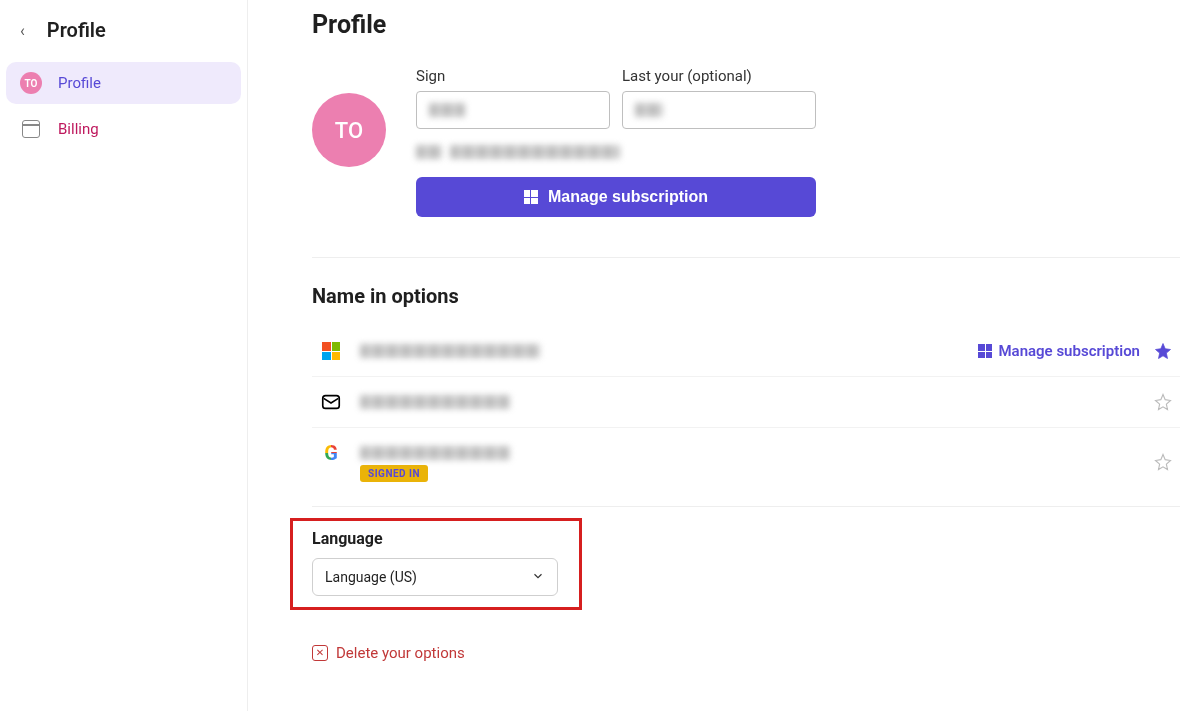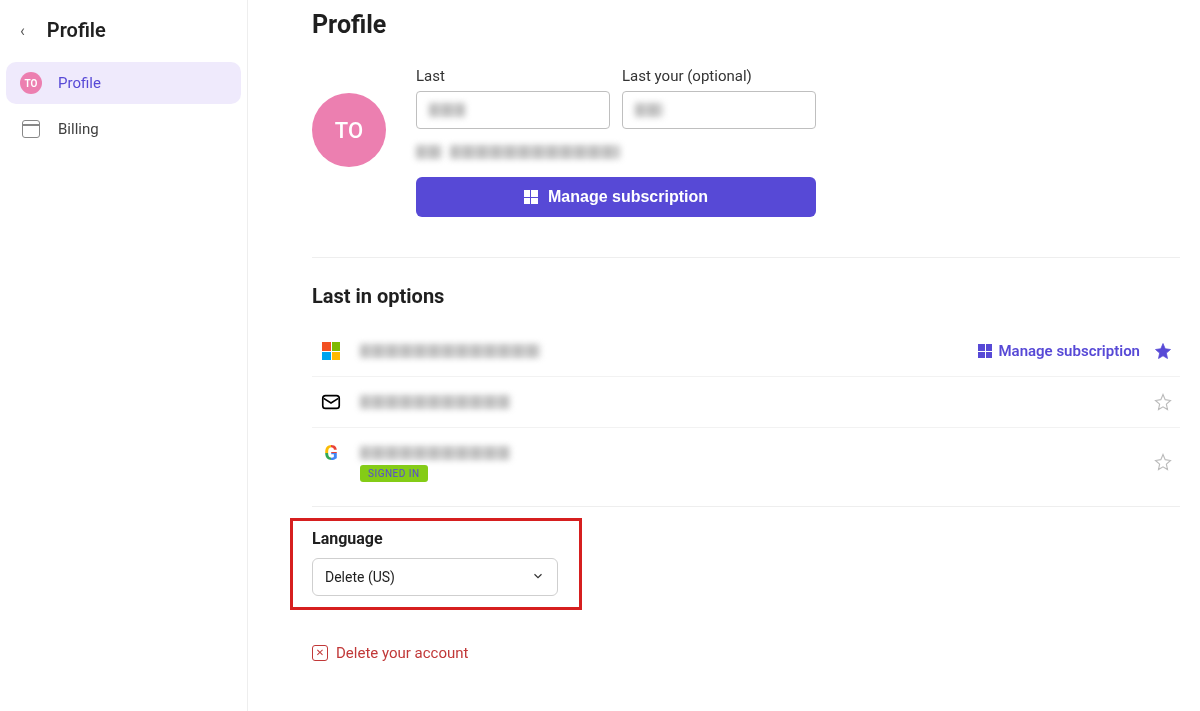--- a/index.html
+++ b/index.html
@@ -21,21 +21,21 @@
       align-items: center;
       gap: 16px;
       padding: 8px 14px 20px 14px;
     }
     .back-chevron { color:#555; font-size:16px; padding:2px 6px; cursor:pointer; }
     .sidebar-title { font-size: 20px; font-weight: 600; }
     .nav { padding: 0 6px; display:flex; flex-direction:column; gap:4px; }
     .nav-item {
       display:flex; align-items:center; gap:16px;
       padding:10px 14px; border-radius:10px; cursor:pointer;
-      color:#404040; font-size:15px;
+      color:#be185d; font-size:15px;
     }
     .nav-item.active { background:#efeafc; color:#5749d6; }
     .nav-item .icon { width:22px; height:22px; display:flex; align-items:center; justify-content:center; }
     .avatar-sm {
       width:22px; height:22px; border-radius:50%; background:#ec7fb0; color:#fff;
       display:flex; align-items:center; justify-content:center; font-size:10px; font-weight:600;
     }
     .billing-icon {
       width:18px; height:18px; border:1.5px solid #888; border-radius:3px; position:relative;
     }
@@ -89,22 +89,22 @@
     .google-g { font-weight:700; font-size:20px;
       background: conic-gradient(#ea4335 0 25%, #4285f4 0 50%, #34a853 0 75%, #fbbc05 0 100%);
       -webkit-background-clip:text; color:transparent;
     }
     .signin-right { display:flex; align-items:center; gap:14px; }
     .link-manage { color:#5749d6; font-weight:600; font-size:15px; display:flex; align-items:center; gap:6px; cursor:pointer; }
     .star { width:18px; height:18px; }
     .star.filled svg{fill:#5749d6;stroke:#5749d6}
     .star.empty svg{fill:none;stroke:#bbb;stroke-width:1.5}
     .badge {
-      display:inline-block; background:#84cc16; color:#5749d6;
-      font-size:10px; font-weight:400; letter-spacing:0.5px;
+      display:inline-block; background:#eab308; color:#5749d6;
+      font-size:10px; font-weight:700; letter-spacing:0.5px;
       padding:3px 8px; border-radius:3px; margin-top:4px;
     }
 
     .lang-section { border-top:1px solid #eee; margin-top:10px; padding-top:22px; position:relative; }
     .lang-highlight {
       position:absolute; top:11px; left:-22px;
       width:292px; height:92px;
       border:3px solid #d61f1f; pointer-events:none;
     }
     .lang-title { font-size:16px; font-weight:700; margin-bottom:10px; }
@@ -147,21 +147,21 @@
 </aside>
 
 <main class="main">
   <h1 class="page-title">Profile</h1>
 
   <div class="profile-row">
     <div class="avatar-lg">TO</div>
     <div class="fields">
       <div class="field-pair">
         <div class="field">
-          <label class="label">Last</label>
+          <label class="label">Sign</label>
           <div class="input" style="display:flex;align-items:center;">
             <span class="redacted" style="width:36px"></span>
           </div>
         </div>
         <div class="field">
           <label class="label">Last your (optional)</label>
           <div class="input" style="display:flex;align-items:center;">
             <span class="redacted" style="width:28px"></span>
           </div>
         </div>
@@ -176,21 +176,21 @@
             <span></span>
             <span></span>
             <span></span>
           </span>
         <span>Manage subscription</span>
       </button>
     </div>
   </div>
 
   <section class="section">
-    <h2 class="section-title">Last in options</h2>
+    <h2 class="section-title">Name in options</h2>
 
     <div class="signin-row">
       <div class="signin-left">
         <span class="provider-icon">
           <span class="ms-logo">
               <span></span>
               <span></span>
               <span></span>
               <span></span>
             </span>
@@ -251,28 +251,28 @@
             </svg>
         </span>
       </div>
     </div>
   </section>
 
   <section class="lang-section">
     <div class="lang-highlight"></div>
     <h2 class="lang-title">Language</h2>
     <div class="select">
-      <span>Delete (US)</span>
+      <span>Language (US)</span>
       <span>
         <svg width="14" height="14" viewBox="0 0 24 24" fill="none" stroke="#333" stroke-width="2">
             <path d="M6 9l6 6 6-6"></path>
           </svg>
       </span>
     </div>
   </section>
 
   <section class="delete-section">
     <span class="delete-link">
       <span class="delete-icon">✕</span>
-      <span>Delete your account</span>
+      <span>Delete your options</span>
     </span>
   </section>
 </main>
 
 </body></html>

